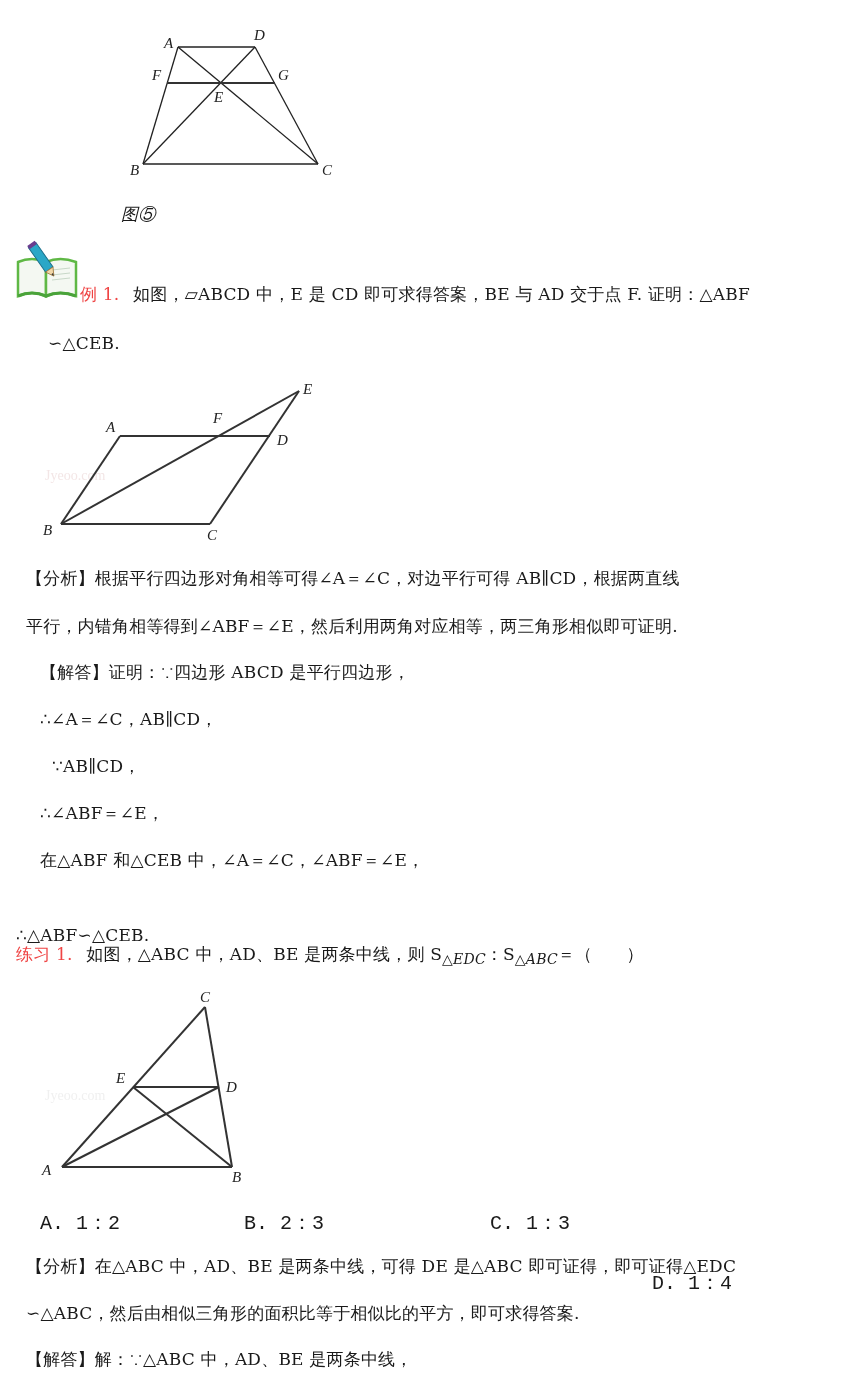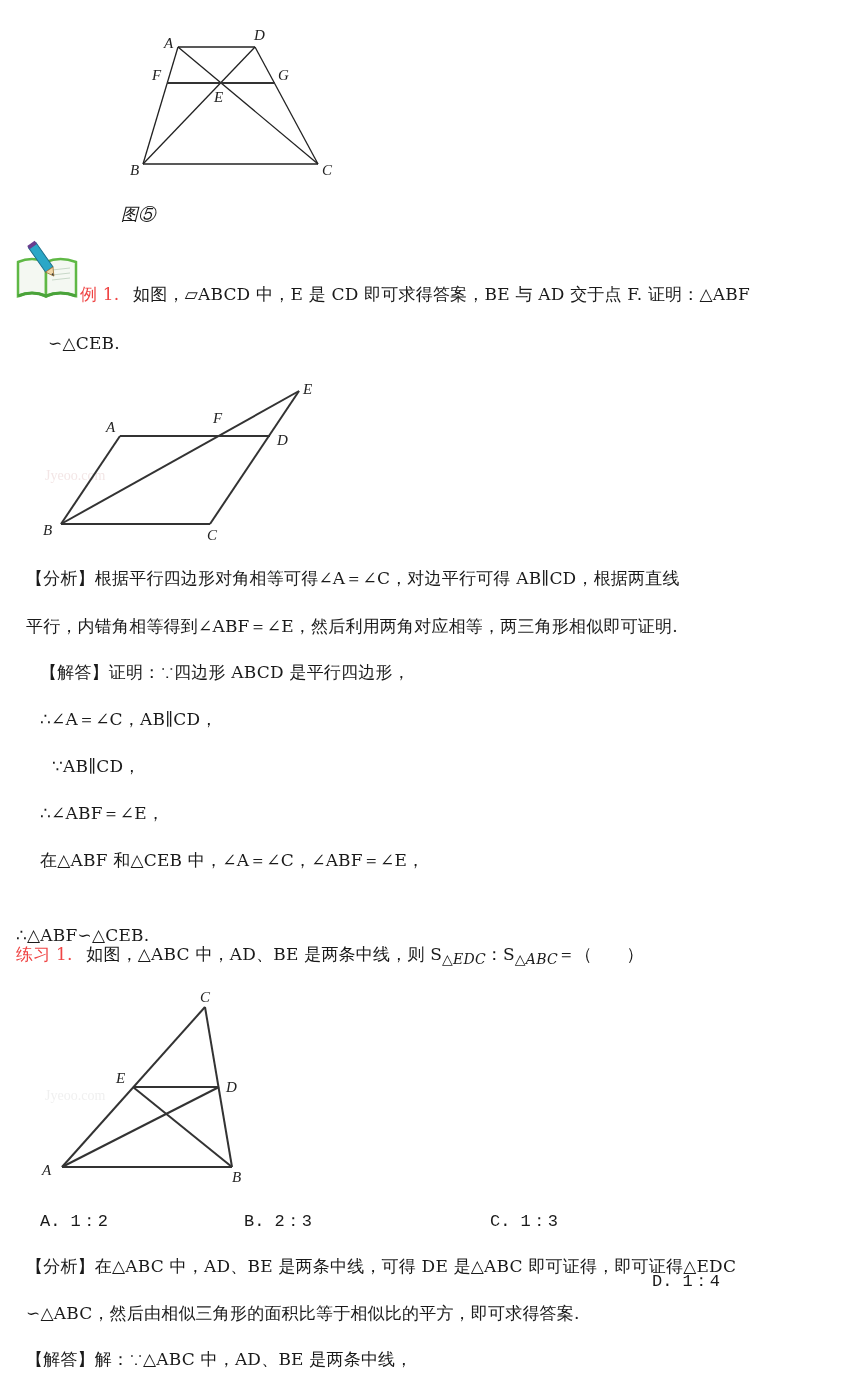--- a/index.html
+++ b/index.html
@@ -1,21 +1,21 @@
 <!DOCTYPE html>
 <html><head>
 <meta charset="utf-8">
 <style>
   html, body { margin:0; padding:0; background:#ffffff; }
   body { width:844px; height:1382px; position:relative; overflow:hidden;
          font-family:"DejaVu Serif", "Liberation Serif", serif; color:#1a1a1a; }
   .abs { position:absolute; }
   .line { position:absolute; font-size:17px; line-height:22px; white-space:nowrap; letter-spacing:0.2px; }
   .red { color:#ef4444; }
-  .opt { position:absolute; font-family:"Liberation Mono", "DejaVu Sans Mono", monospace; font-size:17px; }
+  .opt { position:absolute; font-family:"Liberation Mono", "DejaVu Sans Mono", monospace; font-size:20px; }
   svg text { font-family:"Liberation Serif", "DejaVu Serif", serif; font-style:italic; font-size:15px; fill:#222; }
   .sub { font-size:14px; vertical-align:-4px; font-style:italic; }
 </style>
 </head>
 <body>
 
 <svg class="abs" style="left:100px;top:0;" width="260" height="200" viewBox="100 0 260 200">
   <g stroke="#222" stroke-width="1.3" fill="none">
     <line x1="178" y1="47" x2="255" y2="47"></line>
     <line x1="178" y1="47" x2="143" y2="164"></line>

